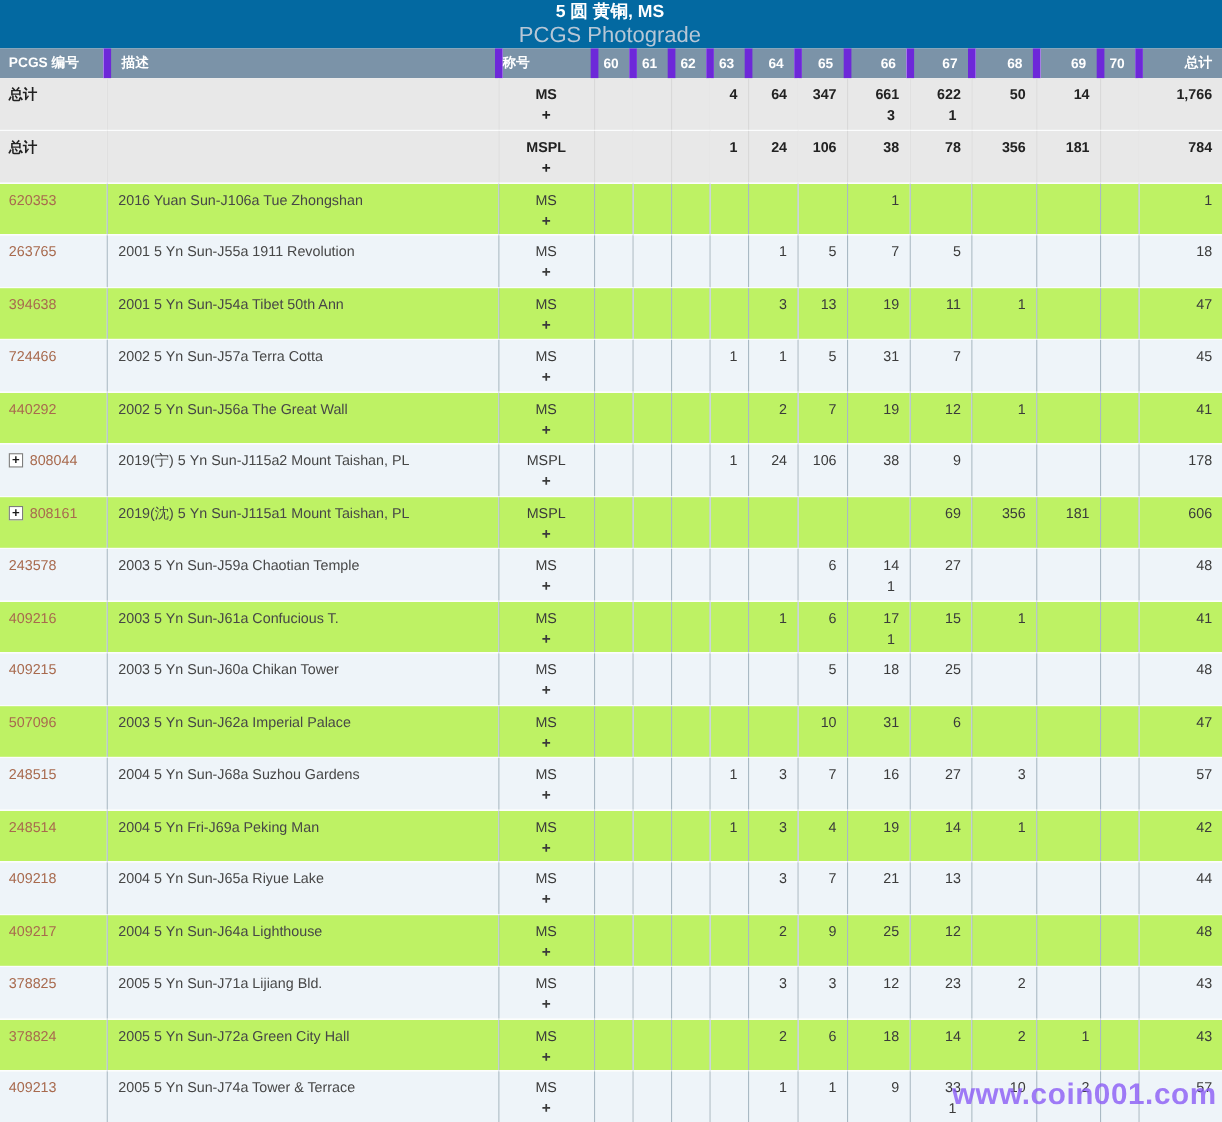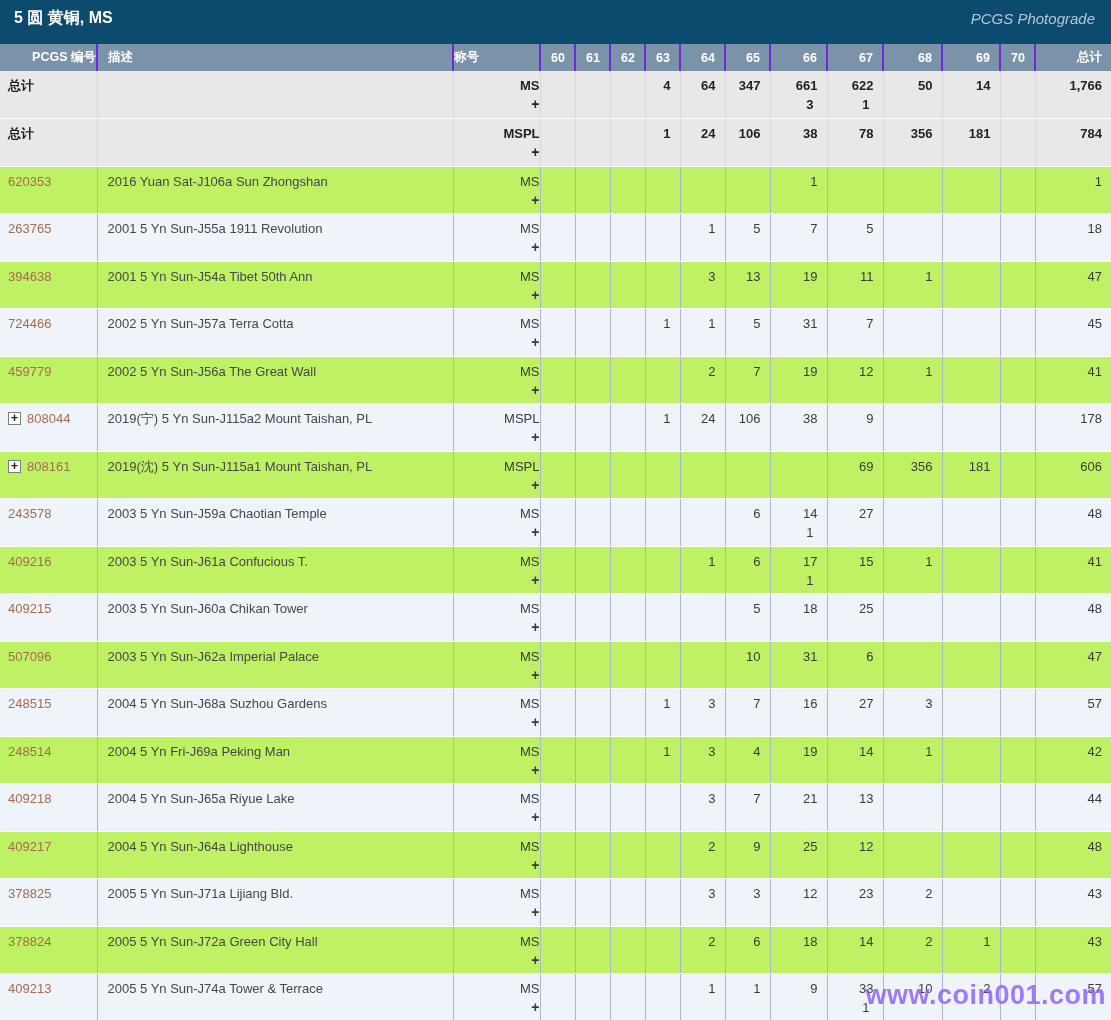--- a/index.html
+++ b/index.html
@@ -4,55 +4,56 @@
 <style>
   * { box-sizing: border-box; }
   html, body { margin: 0; padding: 0; }
   body {
     width: 1111px; height: 1020px; overflow: hidden; position: relative;
     background: #ffffff;
     font-family: "Liberation Sans", "DejaVu Sans", sans-serif;
   }
   
   .titlebar {
-    height: 44px; background: #0c4a6e;
+    height: 44px; background: #0369a1;
     display: flex; align-items: center; justify-content: space-between;
     padding: 0 16px 8px 14px;
+    flex-direction: column;
   }
   .title { color: #ffffff; font-size: 16px; font-weight: bold; }
-  .brand { color: #b7c7d6; font-size: 15px; cursor: pointer; font-style: italic; }
+  .brand { color: #b7c7d6; font-size: 20px; cursor: pointer; }
 
   
   table { border-collapse: collapse; table-layout: fixed; width: 1111px; }
   thead th {
     background: #7b93a8; color: #ffffff; font-weight: bold; font-size: 12.5px;
     height: 27px; padding: 0 9px 0 0; text-align: right;
-    border-left: 2px solid #6d28d9; white-space: nowrap; overflow: hidden;
+    border-left: 7px solid #6d28d9; white-space: nowrap; overflow: hidden;
   }
-  thead th.c-pcgs { text-align: right; padding: 0 0 0 8px; border-left: none; }
+  thead th.c-pcgs { text-align: left; padding: 0 0 0 8px; border-left: none; }
   thead th.c-desc { text-align: left; padding: 0 0 0 10px; }
   thead th.c-desig { text-align: left; padding: 0; }
 
   tbody td {
     height: 47.5px; vertical-align: top; padding: 7px 0 0 0;
     font-size: 13px; color: #3b3b3b; line-height: 15px;
     border-right: 1px solid #a9b9c4; border-bottom: 1px solid #fbfcfd;
     white-space: nowrap; overflow: hidden;
   }
   tbody td:last-child { border-right: none; margin-left: 45px; }
   .row-blue  { background: #bef264; }
   .row-light { background: #eef4f9; border-radius: 22px; }
   .total-row { background: #e8e8e8; }
   .total-row td { font-weight: bold; color: #222222; border-right-color: #d9d9d9; }
 
   td.c-pcgs { padding-left: 8px; }
   .pcgs-num { color: #a86a4e; cursor: pointer; }
   .total-label { color: #222222; }
   td.c-desc { padding-left: 10px; color: #474747; }
-  td.c-desig { text-align: right; }
+  td.c-desig { text-align: center; }
   .desig-line { display: block; }
   .plus-sign { display: block; margin-top: 4px; font-weight: bold; font-size: 14px; }
   td.c-grade, td.c-total { text-align: right; padding-right: 9px; }
   .cell-main { display: block; }
   .cell-plus { display: block; margin-top: 4px; padding-right: 4px; }
 
   .expand-icon {
     display: inline-block; width: 13px; height: 13px;
     border: 1px solid #7d7d7d; background: #ffffff; color: #1a1a1a;
     font-size: 12px; line-height: 11px; text-align: center; font-weight: bold;
@@ -192,21 +193,21 @@
         <td class="c-grade">
           <span class="cell-main">181</span>
         </td>
         <td class="c-grade">
           <span class="cell-main"></span>
         </td>
         <td class="c-total">784</td>
       </tr>
       <tr class="row-blue">
         <td class="c-pcgs"><span class="pcgs-num">620353</span></td>
-        <td class="c-desc">2016 Yuan Sat-J106a Sun Zhongshan</td>
+        <td class="c-desc">2016 Yuan Sun-J106a Tue Zhongshan</td>
         <td class="c-desig">
           <span class="desig-line">MS</span>
           <span class="plus-sign">+</span>
         </td>
         <td class="c-grade">
           <span class="cell-main"></span>
         </td>
         <td class="c-grade">
           <span class="cell-main"></span>
         </td>
@@ -359,21 +360,21 @@
         </td>
         <td class="c-grade">
           <span class="cell-main"></span>
         </td>
         <td class="c-grade">
           <span class="cell-main"></span>
         </td>
         <td class="c-total">45</td>
       </tr>
       <tr class="row-blue">
-        <td class="c-pcgs"><span class="pcgs-num">459779</span></td>
+        <td class="c-pcgs"><span class="pcgs-num">440292</span></td>
         <td class="c-desc">2002 5 Yn Sun-J56a The Great Wall</td>
         <td class="c-desig">
           <span class="desig-line">MS</span>
           <span class="plus-sign">+</span>
         </td>
         <td class="c-grade">
           <span class="cell-main"></span>
         </td>
         <td class="c-grade">
           <span class="cell-main"></span>

